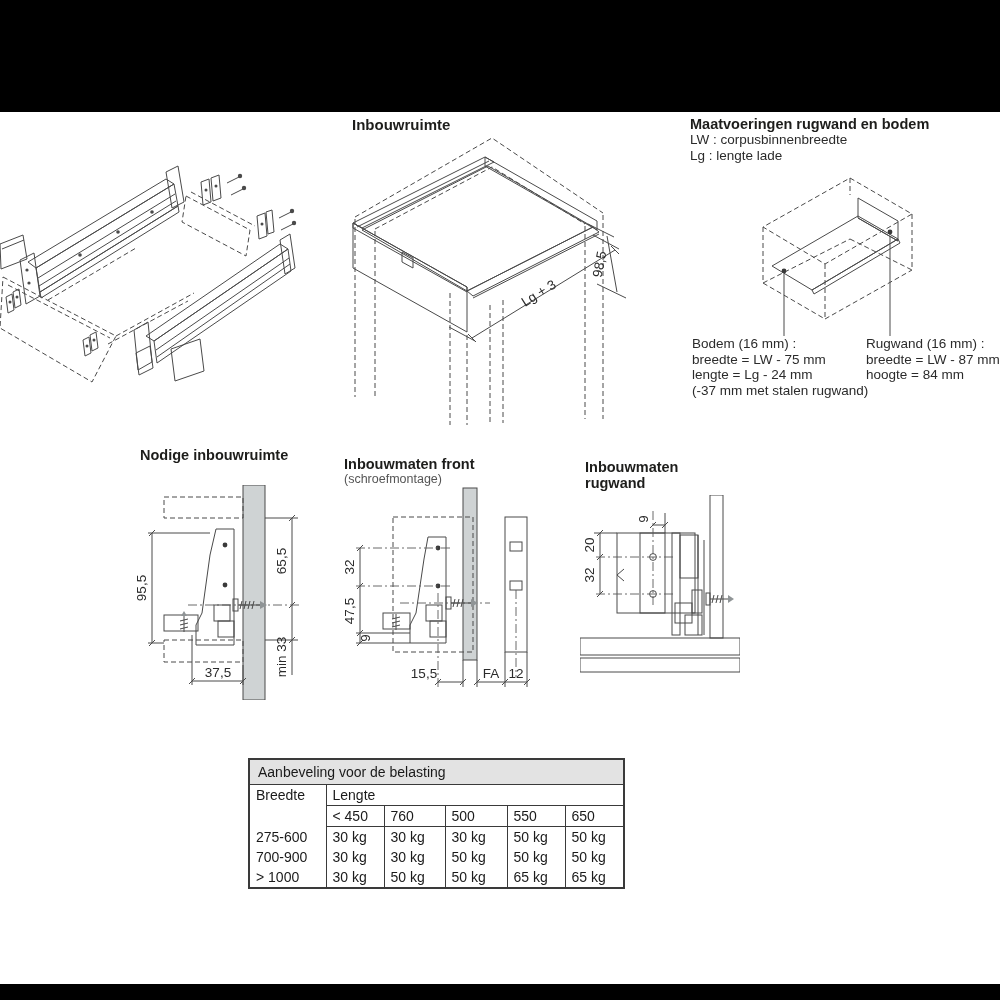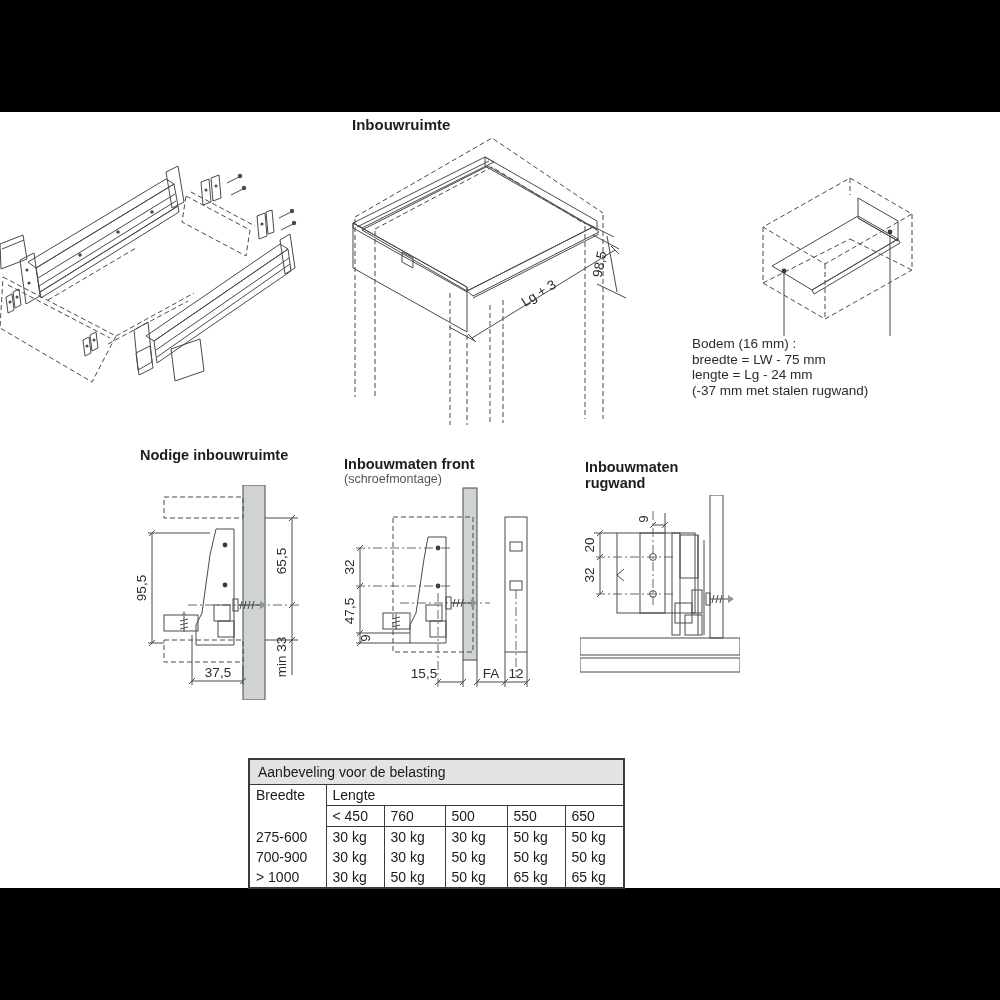--- a/index.html
+++ b/index.html
@@ -1,18 +1,18 @@
 <!DOCTYPE html>
 <html><head>
 <meta charset="utf-8">
 <style>
   html,body{margin:0;padding:0;background:#000;}
   #stage{position:relative;width:1000px;height:1000px;background:#000;overflow:hidden;
          font-family:"Liberation Sans",sans-serif;color:#1d1d1b;}
-  #page{position:absolute;left:0;top:112px;width:1000px;height:776px;background:#fff;}
+  #page{position:absolute;left:0;top:112px;width:1000px;height:872px;background:#fff;}
   .abs{position:absolute;}
   .sec-title{font-size:15px;font-weight:bold;color:#1d1d1b;white-space:nowrap;}
   .body-text{font-size:13.5px;line-height:16px;color:#2b2b2b;white-space:nowrap;}
   .sub{font-size:12.5px;color:#555;}
   svg{display:block;}
   svg .ln{stroke:#4a4a4a;stroke-width:1;fill:none;}
   svg .d{stroke:#4a4a4a;stroke-width:1;fill:none;stroke-dasharray:5 3;}
   svg .dd{stroke:#5a5a5a;stroke-width:0.9;fill:none;stroke-dasharray:9 3 2 3;}
   svg text{font-family:"Liberation Sans",sans-serif;font-size:13.5px;fill:#2b2b2b;}
   
@@ -138,20 +138,25 @@
       <line class="ln" x1="123" y1="199" x2="131" y2="207"></line>
       <line class="ln" x1="266" y1="111" x2="274" y2="119"></line>
       <text x="196" y="162" font-size="16" text-anchor="middle" transform="rotate(-32 196 162)">Lg + 3</text>
 
       <line class="ln" x1="243" y1="89" x2="269" y2="102"></line>
       <line class="ln" x1="252" y1="149" x2="281" y2="163"></line>
       <line class="ln" x1="262" y1="101" x2="272" y2="157"></line>
       <text x="259" y="130" font-size="14" text-anchor="middle" transform="rotate(-79 259 130)">98,5</text>
     </svg>
 
+    <div class="abs" style="left:690px;top:4px;">
+      <div class="sec-title" style="font-size:14.5px;">Maatvoeringen rugwand en bodem</div>
+      <div class="body-text">LW : corpusbinnenbreedte</div>
+      <div class="body-text">Lg : lengte lade</div>
+    </div>
 
     <svg class="abs" style="left:740px;top:53px;" width="260" height="172" viewBox="0 0 260 172">
       <polygon class="d" points="110,13 172,49 85,99 23,62"></polygon>
       <line class="d" x1="23" y1="62" x2="23" y2="118"></line>
       <line class="d" x1="85" y1="99" x2="85" y2="154"></line>
       <line class="d" x1="172" y1="49" x2="172" y2="105"></line>
       <line class="d" x1="110" y1="13" x2="110" y2="30"></line>
       <line class="d" x1="23" y1="118" x2="85" y2="154"></line>
       <line class="d" x1="85" y1="154" x2="172" y2="105"></line>
       <line class="d" x1="23" y1="118" x2="110" y2="74"></line>
@@ -168,20 +173,25 @@
       <circle cx="150" cy="67" r="2.4" fill="#3a3a3a"></circle>
       <line class="ln" x1="44" y1="109" x2="44" y2="171"></line>
       <line class="ln" x1="150" y1="71" x2="150" y2="171"></line>
     </svg>
 
     <div class="abs body-text" style="left:692px;top:224px;line-height:15.5px;">
       <div>Bodem (16 mm) :</div>
       <div>breedte = LW - 75 mm</div>
       <div>lengte = Lg - 24 mm</div>
       <div>(-37 mm met stalen rugwand)</div>
+    </div>
+    <div class="abs body-text" style="left:866px;top:224px;line-height:15.5px;">
+      <div>Rugwand (16 mm) :</div>
+      <div>breedte = LW - 87 mm</div>
+      <div>hoogte = 84 mm</div>
     </div>
 
     <div class="abs sec-title" style="left:140px;top:335px;font-size:14.5px;">Nodige inbouwruimte</div>
     <div class="abs" style="left:344px;top:344px;">
       <div class="sec-title" style="font-size:14.5px;">Inbouwmaten front</div>
       <div class="sub">(schroefmontage)</div>
     </div>
     <div class="abs" style="left:585px;top:335px;">
       <div class="sec-title" style="font-size:14.5px;margin-top:12px;">Inbouwmaten</div>
       <div class="sec-title" style="font-size:14.5px;">rugwand</div>

